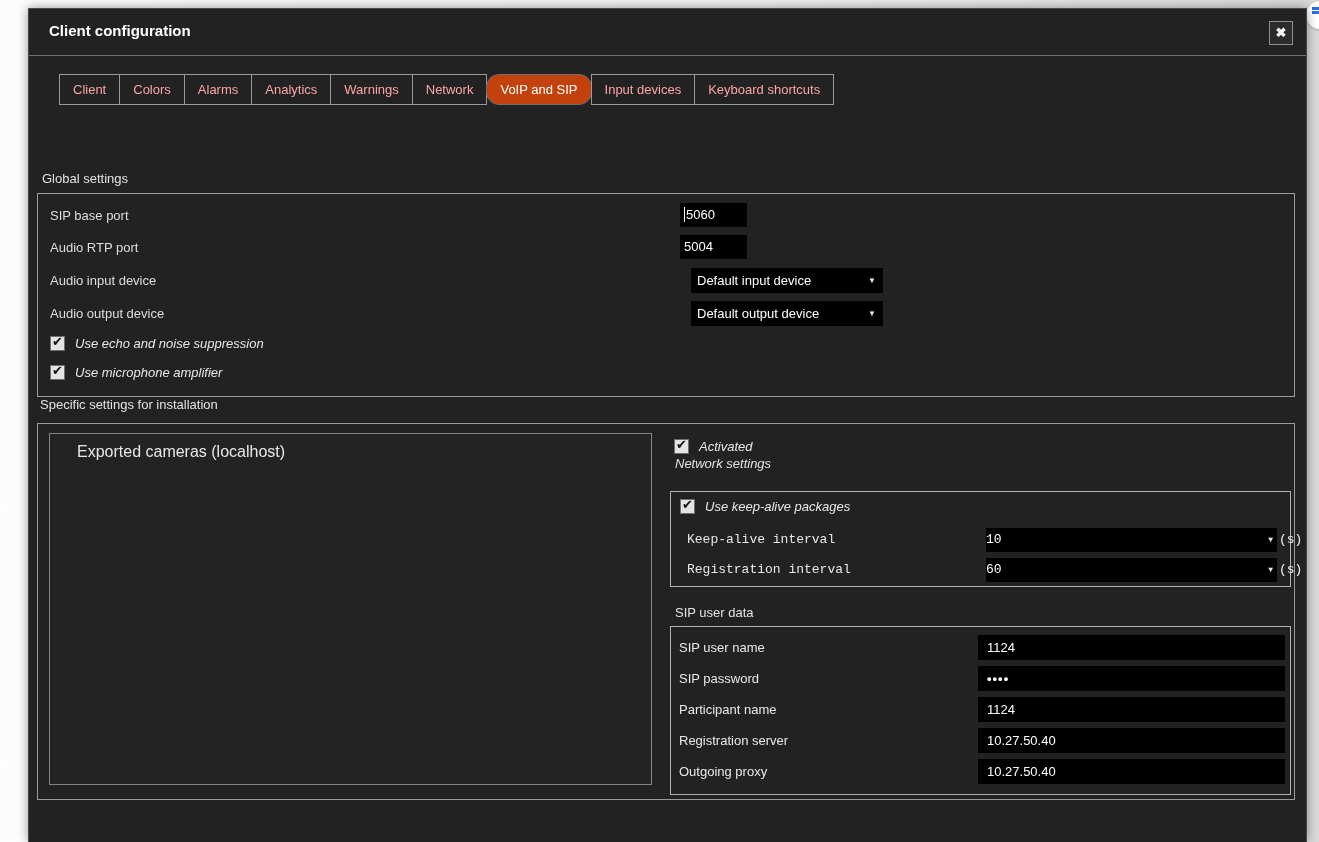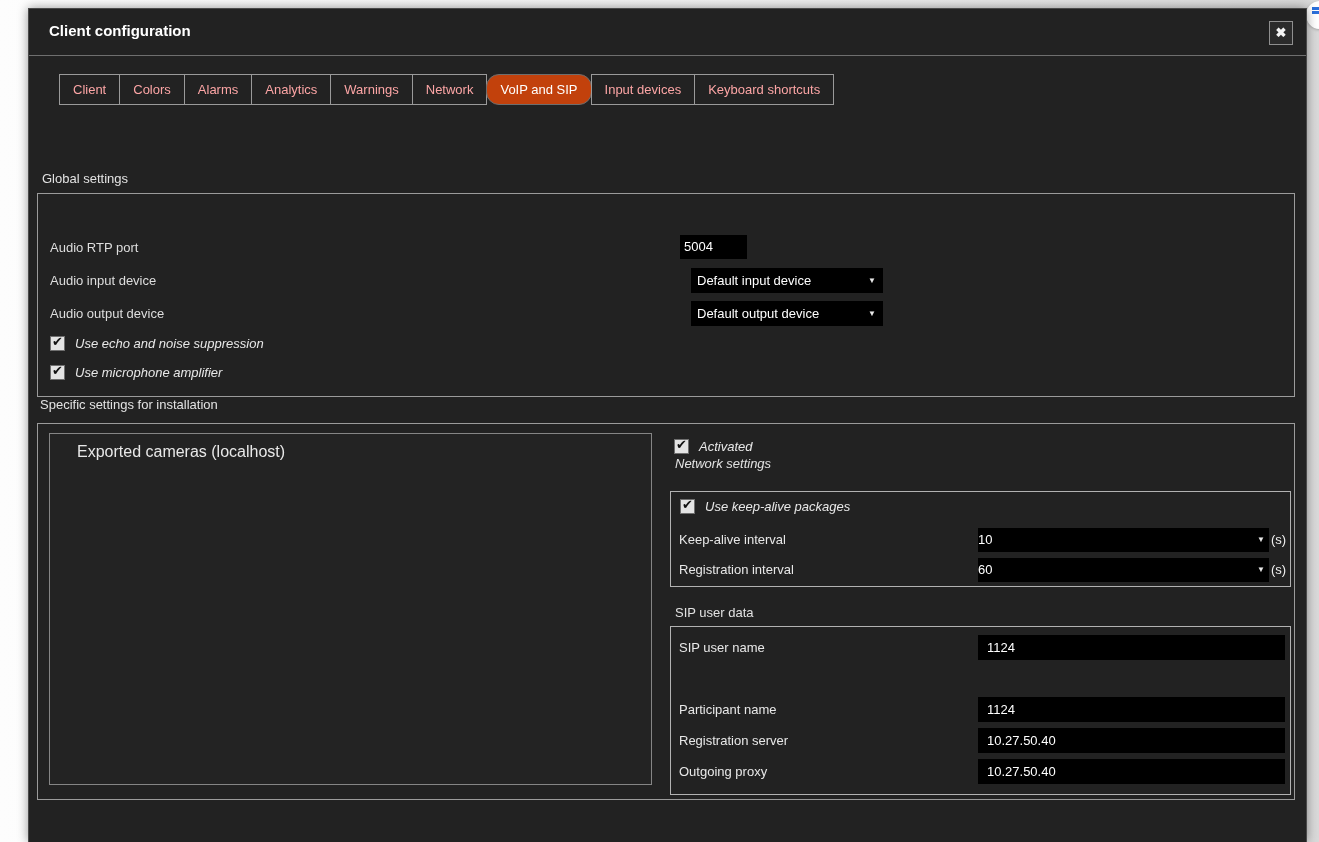--- a/index.html
+++ b/index.html
@@ -69,21 +69,21 @@
   .cb-activated { left:636px; top:15px; }
   .sub-label { position:absolute; font-size:13px; color:#e2e2e2; }
   .net-label { left:637px; top:32px;font-style:italic; }
   .sip-label { left:637px; top:181px; }
 
   .inner-group { position:absolute; left:632px; width:621px; border:1px solid #b2b2b2; background:#222222; }
   .net-group { top:67px; height:96px; }
   .sip-group { top:202px; height:169px; }
 
   .cb-keepalive { left:9px; top:7px; }
-  .n-row { position:absolute; left:0; width:100%; height:24px; }
+  .n-row { position:absolute; left:8px; width:100%; height:24px;font-family:Liberation Mono, monospace; }
   .n-label { position:absolute; left:8px; line-height:24px; font-size:13px; color:#e8e8e8; }
   .combo { position:absolute; left:307px; top:0; width:291px; height:24px; background:#000;
            color:#fff; font-size:13px; line-height:24px; padding-left:0; cursor:pointer; }
   .combo .sel-arrow { right:4px; line-height:24px; }
   .unit { position:absolute; left:600px; line-height:24px; font-size:13px; color:#f0f0f0; }
 
   .s-row { position:absolute; left:0; width:100%; height:25px; }
   .s-label { position:absolute; left:8px; line-height:25px; font-size:13px; color:#e8e8e8; }
   .s-input { position:absolute; left:307px; top:0; width:307px; height:25px; background:#000;
              color:#fff; font-size:13px; line-height:25px; padding-left:9px; cursor:text; }
@@ -116,20 +116,24 @@
       <div class="tab">Warnings</div>
       <div class="tab">Network</div>
       <div class="tab active">VoIP and SIP</div>
       <div class="tab">Input devices</div>
       <div class="tab">Keyboard shortcuts</div>
     </div>
 
     <div class="group-label gl-global">Global settings</div>
 
     <div class="group group1">
+      <div class="g-row" style="top:9px">
+        <span class="row-label">SIP base port</span>
+        <div class="text-input ti-small"><span class="caret"></span><span>5060</span></div>
+      </div>
       <div class="g-row" style="top:41px">
         <span class="row-label">Audio RTP port</span>
         <div class="text-input ti-small"><span>5004</span></div>
       </div>
       <div class="g-row" style="top:74px">
         <span class="row-label">Audio input device</span>
         <div class="select sel-dev"><span>Default input device</span><span class="sel-arrow">▼</span></div>
       </div>
       <div class="g-row" style="top:107px">
         <span class="row-label">Audio output device</span>
@@ -185,20 +189,24 @@
         </div>
       </div>
 
       <div class="sub-label sip-label">SIP user data</div>
 
       <div class="inner-group sip-group">
         <div class="s-row" style="top:8px">
           <span class="s-label">SIP user name</span>
           <div class="s-input"><span>1124</span></div>
         </div>
+        <div class="s-row" style="top:39px">
+          <span class="s-label">SIP password</span>
+          <div class="s-input pw"><span>••••</span></div>
+        </div>
         <div class="s-row" style="top:70px">
           <span class="s-label">Participant name</span>
           <div class="s-input"><span>1124</span></div>
         </div>
         <div class="s-row" style="top:101px">
           <span class="s-label">Registration server</span>
           <div class="s-input"><span>10.27.50.40</span></div>
         </div>
         <div class="s-row" style="top:132px">
           <span class="s-label">Outgoing proxy</span>

